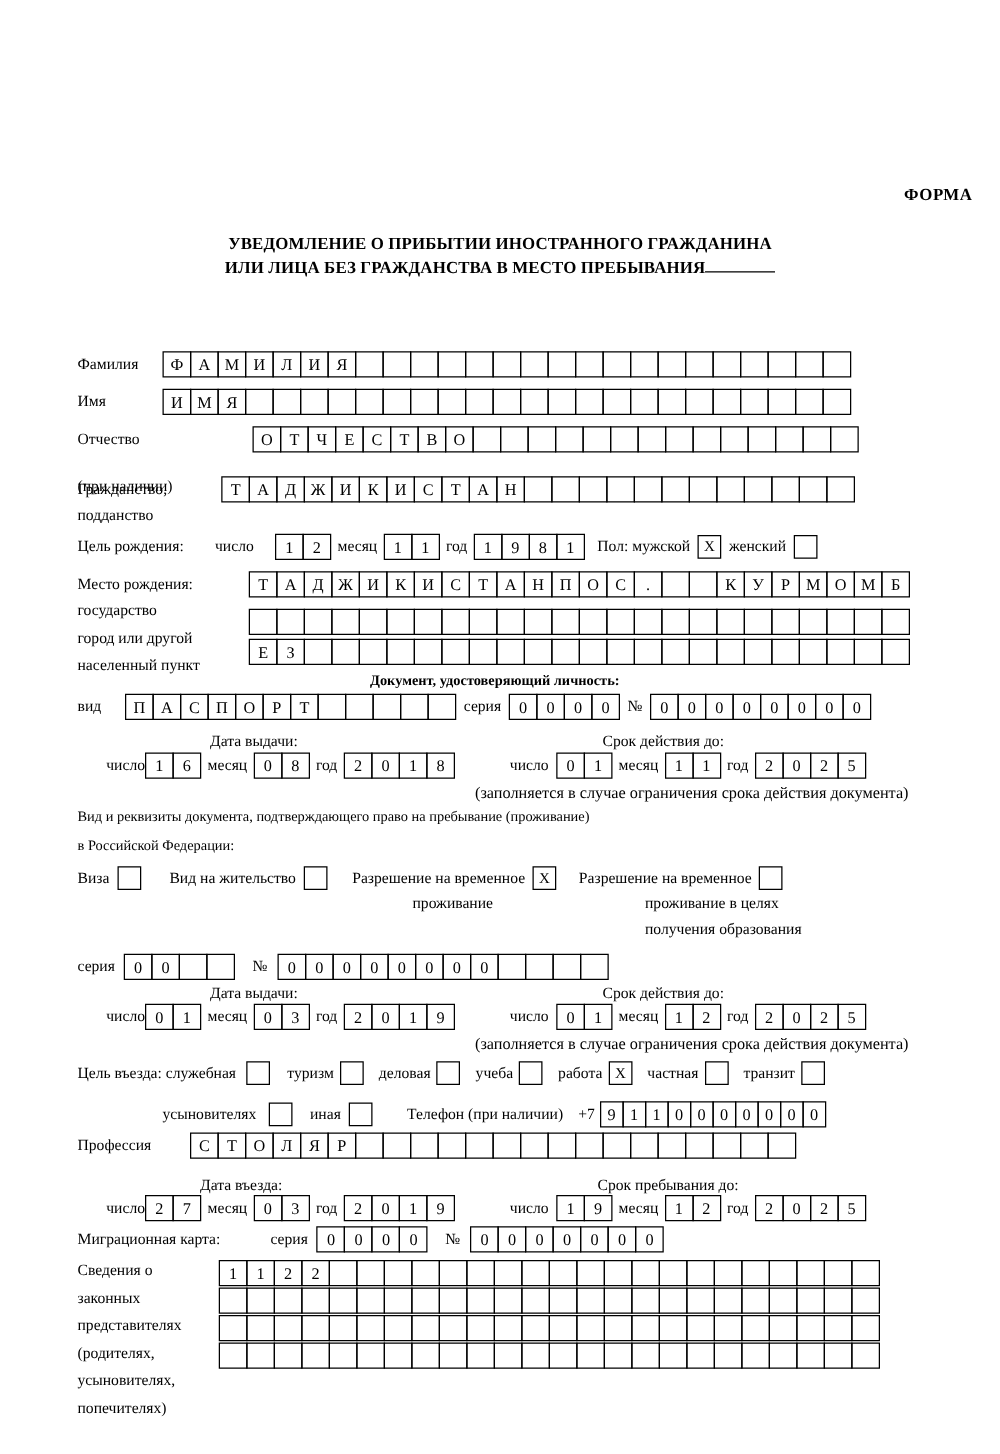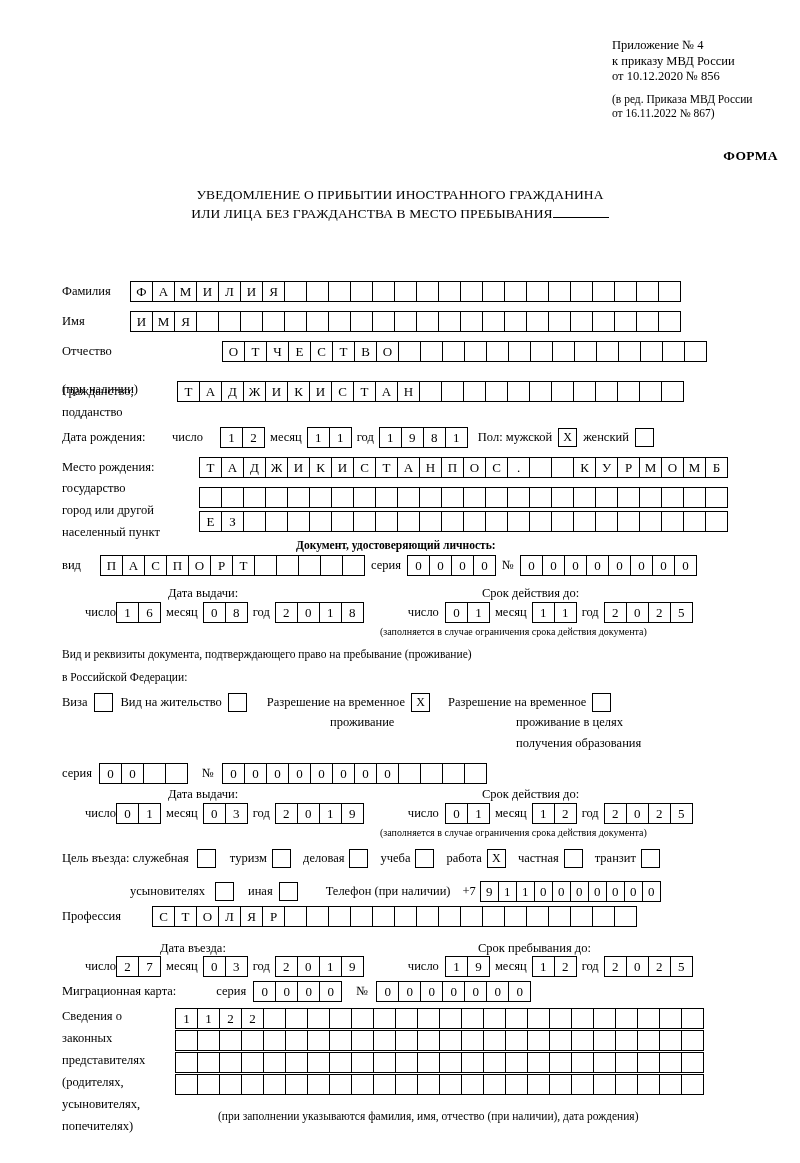--- a/index.html
+++ b/index.html
@@ -20,21 +20,21 @@
   }
   .hdr .gap{height:7px;}
   .hdr .small{font-size:11.5px;line-height:14.5px;}
   .forma{
     position:absolute;right:22px;top:148px;
     font-size:13.5px;font-weight:bold;letter-spacing:.4px;
   }
 
   .title{
     position:absolute;left:0;top:185px;width:800px;text-align:center;
-    font-size:13.5px;font-weight:normal;line-height:19px;letter-spacing:.1px;
+    font-size:13.5px;font-weight:bold;line-height:19px;letter-spacing:.1px;
   }
   .title .ul{display:inline-block;width:56px;border-bottom:1px solid #000;}
   .sect1{
     position:absolute;left:0;top:243px;width:800px;text-align:center;
     font-size:12.5px;font-weight:bold;letter-spacing:.1px;
   }
 
   
   .row{position:absolute;display:flex;align-items:center;}
   .lbl{font-size:12.5px;white-space:nowrap;}
@@ -52,36 +52,28 @@
     line-height:19px;
     text-align:center;
     font-family:"Liberation Serif", serif;
   }
   .cell:first-child{margin-left:0;}
   .box{
     width:19px;height:19px;border:1px solid #000;box-sizing:border-box;
     display:inline-block;text-align:center;font-size:12px;line-height:17px;
     vertical-align:middle;
   }
-  .note{font-size:10px;}
+  .note{font-size:13px;}
   .u{position:absolute;}
 </style>
 </head>
 <body>
 
 <div class="page">
 
-  <div class="hdr">
-    <div>Приложение № 4</div>
-    <div>к приказу МВД России</div>
-    <div>от 10.12.2020 № 856</div>
-    <div class="gap"></div>
-    <div class="small">(в ред. Приказа МВД России</div>
-    <div class="small">от 16.11.2022 № 867)</div>
-  </div>
   <div class="forma">ФОРМА</div>
 
   <div class="title">
     <span>УВЕДОМЛЕНИЕ О ПРИБЫТИИ ИНОСТРАННОГО ГРАЖДАНИНА</span><br>
     <span>ИЛИ ЛИЦА БЕЗ ГРАЖДАНСТВА В МЕСТО ПРЕБЫВАНИЯ</span><span class="ul"></span>
   </div>
 
 
   <div class="row" style="left:62px;top:281px;">
     <span class="lbl" style="width:68px;">Фамилия</span>
@@ -138,21 +130,21 @@
         <span class="cell"></span>
         <span class="cell"></span>
         <span class="cell"></span>
         <span class="cell"></span>
         <span class="cell"></span>
         <span class="cell"></span>
         <span class="cell"></span>
       </span>
   </div>
 
-  <div class="row" style="left:62px;top:341px;gap:20px;">
+  <div class="row" style="left:62px;top:341px;">
     <span class="lbl" style="width:140px;">Отчество</span>
     <span class="cells" id="c-patr">
         <span class="cell">О</span>
         <span class="cell">Т</span>
         <span class="cell">Ч</span>
         <span class="cell">Е</span>
         <span class="cell">С</span>
         <span class="cell">Т</span>
         <span class="cell">В</span>
         <span class="cell">О</span>
@@ -198,21 +190,21 @@
         <span class="cell"></span>
         <span class="cell"></span>
         <span class="cell"></span>
         <span class="cell"></span>
         <span class="cell"></span>
       </span>
   </div>
   <div class="u lbl" style="left:62px;top:405px;">подданство</div>
 
   <div class="row" style="left:62px;top:427px;">
-    <span class="lbl" style="width:110px;">Дата рождения:</span>
+    <span class="lbl" style="width:110px;">Цель рождения:</span>
     <span class="lbl" style="width:48px;">число</span>
     <span class="cells" id="c-bday">
         <span class="cell">1</span>
         <span class="cell">2</span>
       </span>
     <span class="lbl" style="padding:0 5px;">месяц</span>
     <span class="cells" id="c-bmon">
         <span class="cell">1</span>
         <span class="cell">1</span>
       </span>
@@ -398,21 +390,21 @@
       </span>
   </div>
   <div class="u note" style="left:380px;top:626px;">(заполняется в случае ограничения срока действия документа)</div>
 
   <div class="u lbl" style="left:62px;top:648px;font-size:11.5px;">Вид и реквизиты документа, подтверждающего право на пребывание (проживание)</div>
   <div class="u lbl" style="left:62px;top:671px;font-size:11.5px;">в Российской Федерации:</div>
 
   <div class="row" style="left:62px;top:693px;">
     <span class="lbl" style="padding-right:6px;">Виза</span>
     <span class="box" id="b-visa"></span>
-    <span class="lbl" style="padding:0 6px 0 8px;text-align:center;">Вид на жительство</span>
+    <span class="lbl" style="padding:0 6px 0 23px;text-align:center;">Вид на жительство</span>
     <span class="box" id="b-resid"></span>
     <span class="lbl" style="padding:0 6px 0 20px;">Разрешение на временное</span>
     <span class="box" id="b-temp">X</span>
     <span class="lbl" style="padding:0 6px 0 18px;">Разрешение на временное</span>
     <span class="box" id="b-edu"></span>
   </div>
   <div class="u lbl" style="left:330px;top:715px;">проживание</div>
   <div class="u lbl" style="left:516px;top:715px;">проживание в целях</div>
   <div class="u lbl" style="left:516px;top:736px;">получения образования</div>
 
@@ -722,15 +714,14 @@
         <span class="cell"></span>
         <span class="cell"></span>
         <span class="cell"></span>
         <span class="cell"></span>
         <span class="cell"></span>
         <span class="cell"></span>
         <span class="cell"></span>
       </span>
   </div>
 
-  <div class="u note" style="left:218px;top:1110px;font-size:11.5px;">(при заполнении указываются фамилия, имя, отчество (при наличии), дата рождения)</div>
 
 </div>
 
 </body></html>

